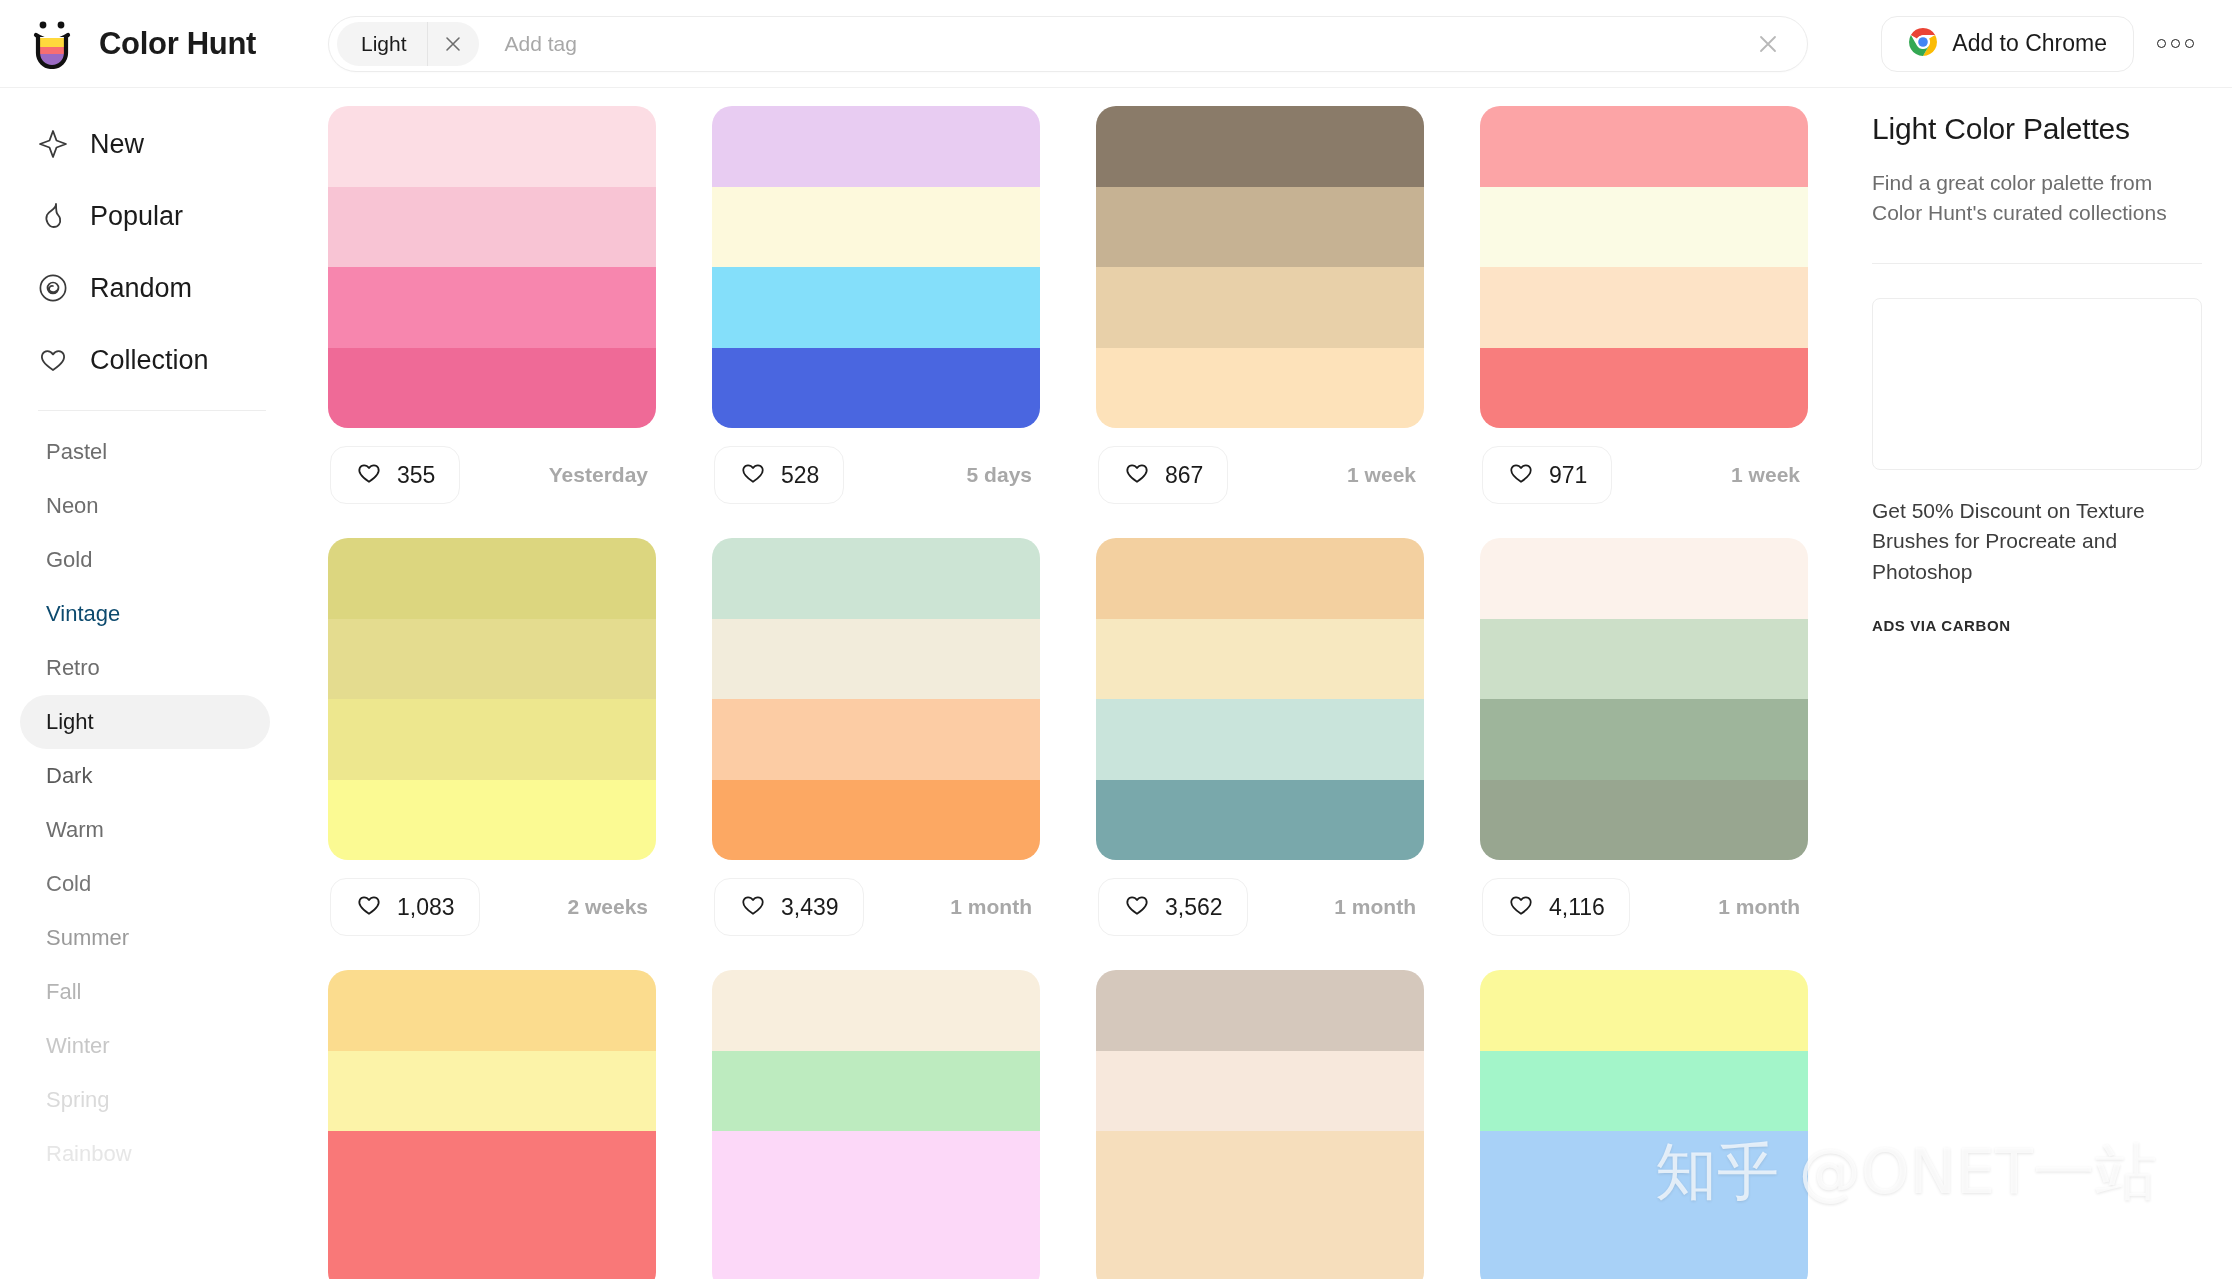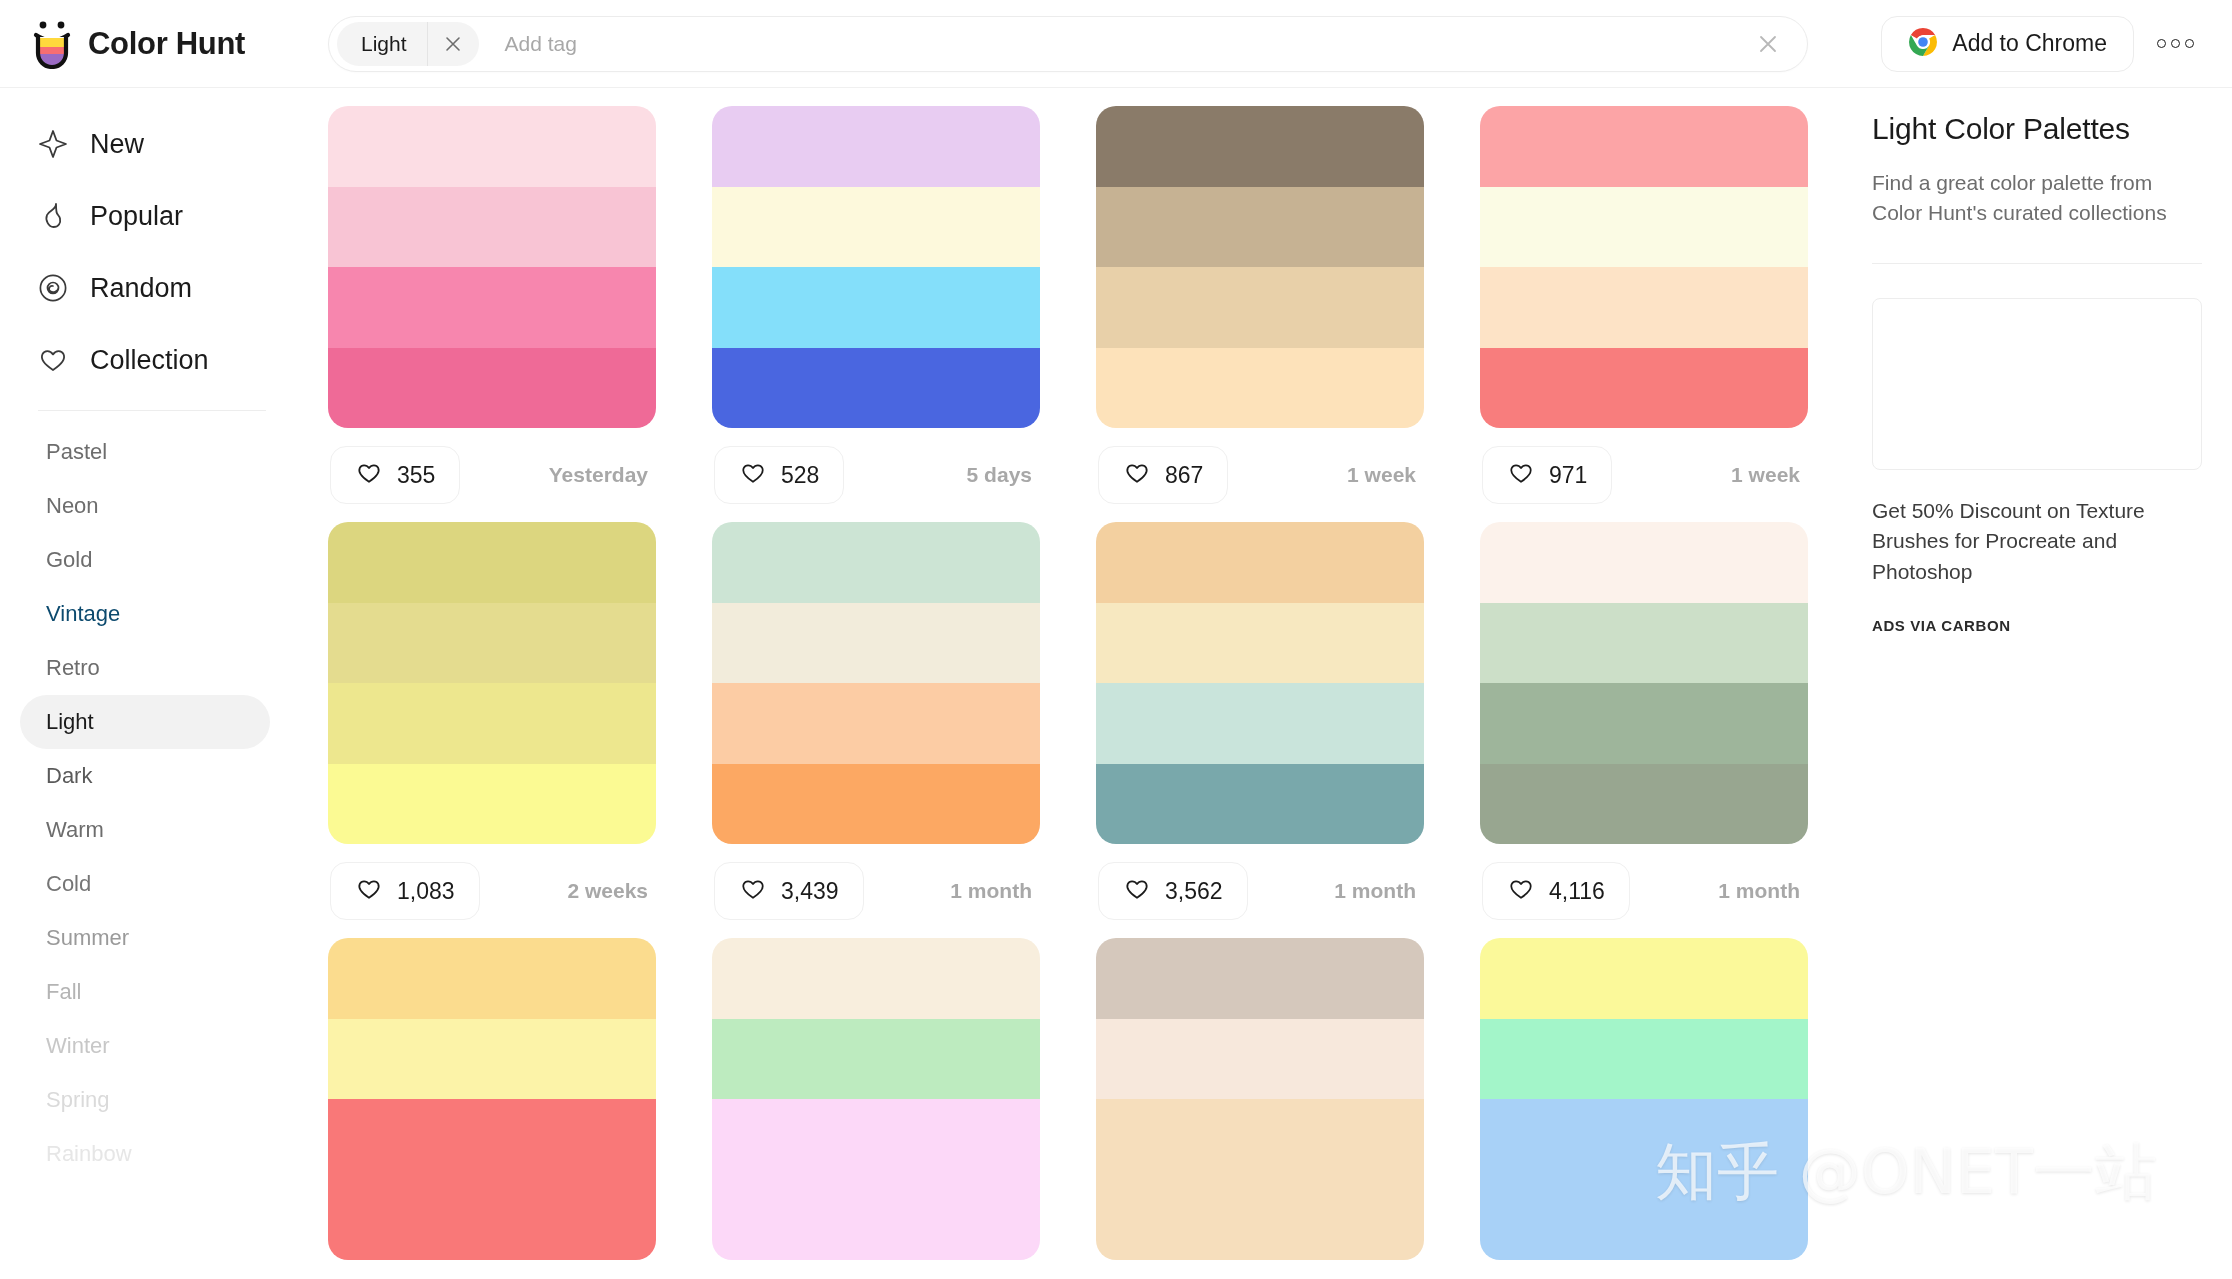--- a/index.html
+++ b/index.html
@@ -12,21 +12,21 @@
 
   
   .header {
     position: absolute; top: 0; left: 0;
     width: 2232px; height: 88px;
     display: flex; align-items: center;
     background: #fff;
     border-bottom: 1px solid #f0f0f0;
     z-index: 20;
   }
-  .brand { display: flex; align-items: center; gap: 14px; margin-left: 30px; width: 290px; }
+  .brand { display: flex; align-items: center; gap: 25px; margin-left: 30px; width: 290px; }
   .brand-logo { width: 44px; height: 50px; position: relative; }
   .brand-name { font-size: 31px; font-weight: 700; color: #1b1b1b; letter-spacing: -0.3px; }
 
   .searchbar {
     position: relative;
     width: 1480px; height: 56px;
     background: #fff;
     border: 1px solid #ececec;
     border-radius: 28px;
     display: flex; align-items: center;
@@ -104,21 +104,21 @@
     width: 1560px; height: 1191px;
     overflow: hidden;
   }
   .grid {
     display: grid;
     grid-template-columns: repeat(4, 328px);
     column-gap: 56px;
     row-gap: 0;
     padding: 18px 0 0 28px;
   }
-  .card { width: 328px; margin-bottom: 0; }
+  .card { width: 328px; margin-bottom: 16px; }
   .swatches {
     width: 328px; height: 322px;
     border-radius: 20px; overflow: hidden;
     display: flex; flex-direction: column;
   }
   .swatch { flex: 1; }
   .card-meta {
     height: 94px;
     display: flex; align-items: center; justify-content: space-between;
     padding: 0 2px;

